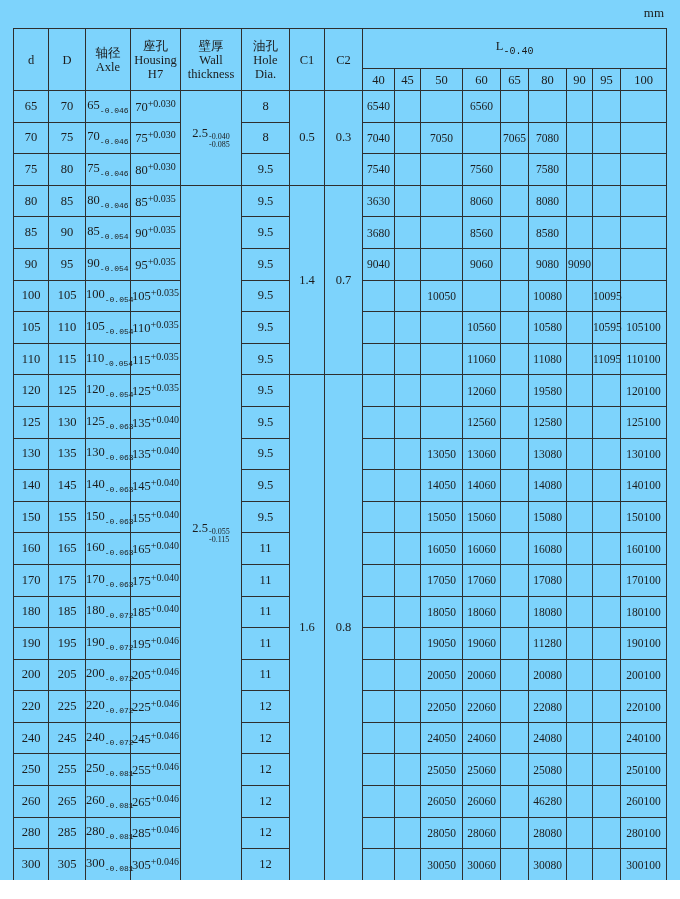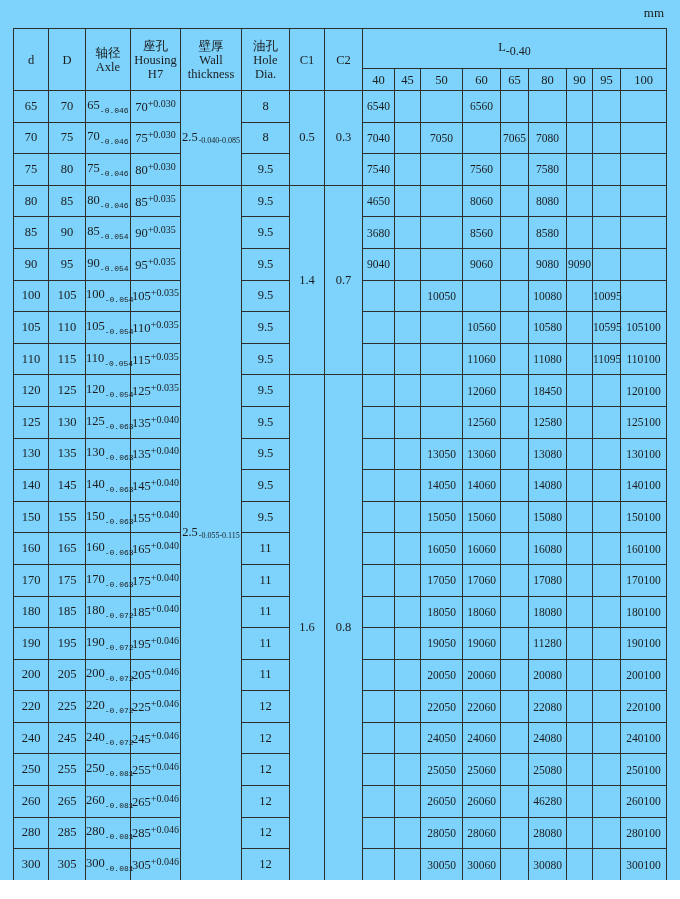--- a/index.html
+++ b/index.html
@@ -20,24 +20,24 @@
   tr.hrow1{height:40px;}
   tr.hrow2{height:22px;}
   tbody tr{height:31.6px;}
   th{font-size:12.5px;line-height:14px;}
   td{font-size:12.5px;}
   td.lcell{font-size:11.5px;}
   .tbase{font-size:12.5px;}
   .tsub{font-size:8px;vertical-align:-4px;font-family:Liberation Mono, monospace;}
   .tsup{font-size:10px;vertical-align:4px;}
   .wstack{
-    display:inline-flex;flex-direction:row;align-items:flex-start;
+    display:inline-flex;flex-direction:column;align-items:flex-start;
     font-size:8px;line-height:8.5px;vertical-align:-2px;margin-left:1px;text-align:left;
   }
-  .lhead-sub{font-size:12px;vertical-align:-4px;}
+  .lhead-sub{font-size:10px;vertical-align:-4px;font-family:Liberation Mono, monospace;}
 </style>
 </head>
 <body>
 
 <div class="page">
   <div class="unit">mm</div>
 
   <table class="dim">
     <colgroup>
       <col style="width:35px">
@@ -159,21 +159,21 @@
           <td>85</td>
           <td><span class="tbase">80</span><span class="tsub">-0.046</span></td>
           <td><span class="tbase">85</span><span class="tsup">+0.035</span></td>
           <td rowspan="22"><span class="tbase">2.5</span><span class="wstack">
               <span>-0.055</span>
               <span>-0.115</span>
             </span></td>
           <td>9.5</td>
           <td rowspan="6">1.4</td>
           <td rowspan="6">0.7</td>
-          <td class="lcell">4650</td>
+          <td class="lcell">3630</td>
           <td class="lcell"></td>
           <td class="lcell"></td>
           <td class="lcell">8060</td>
           <td class="lcell"></td>
           <td class="lcell">8080</td>
           <td class="lcell"></td>
           <td class="lcell"></td>
           <td class="lcell"></td>
         </tr>
         <tr>
@@ -262,21 +262,21 @@
           <td><span class="tbase">120</span><span class="tsub">-0.054</span></td>
           <td><span class="tbase">125</span><span class="tsup">+0.035</span></td>
           <td>9.5</td>
           <td rowspan="16">1.6</td>
           <td rowspan="16">0.8</td>
           <td class="lcell"></td>
           <td class="lcell"></td>
           <td class="lcell"></td>
           <td class="lcell">12060</td>
           <td class="lcell"></td>
-          <td class="lcell">18450</td>
+          <td class="lcell">19580</td>
           <td class="lcell"></td>
           <td class="lcell"></td>
           <td class="lcell">120100</td>
         </tr>
         <tr>
           <td>125</td>
           <td>130</td>
           <td><span class="tbase">125</span><span class="tsub">-0.063</span></td>
           <td><span class="tbase">135</span><span class="tsup">+0.040</span></td>
           <td>9.5</td>

